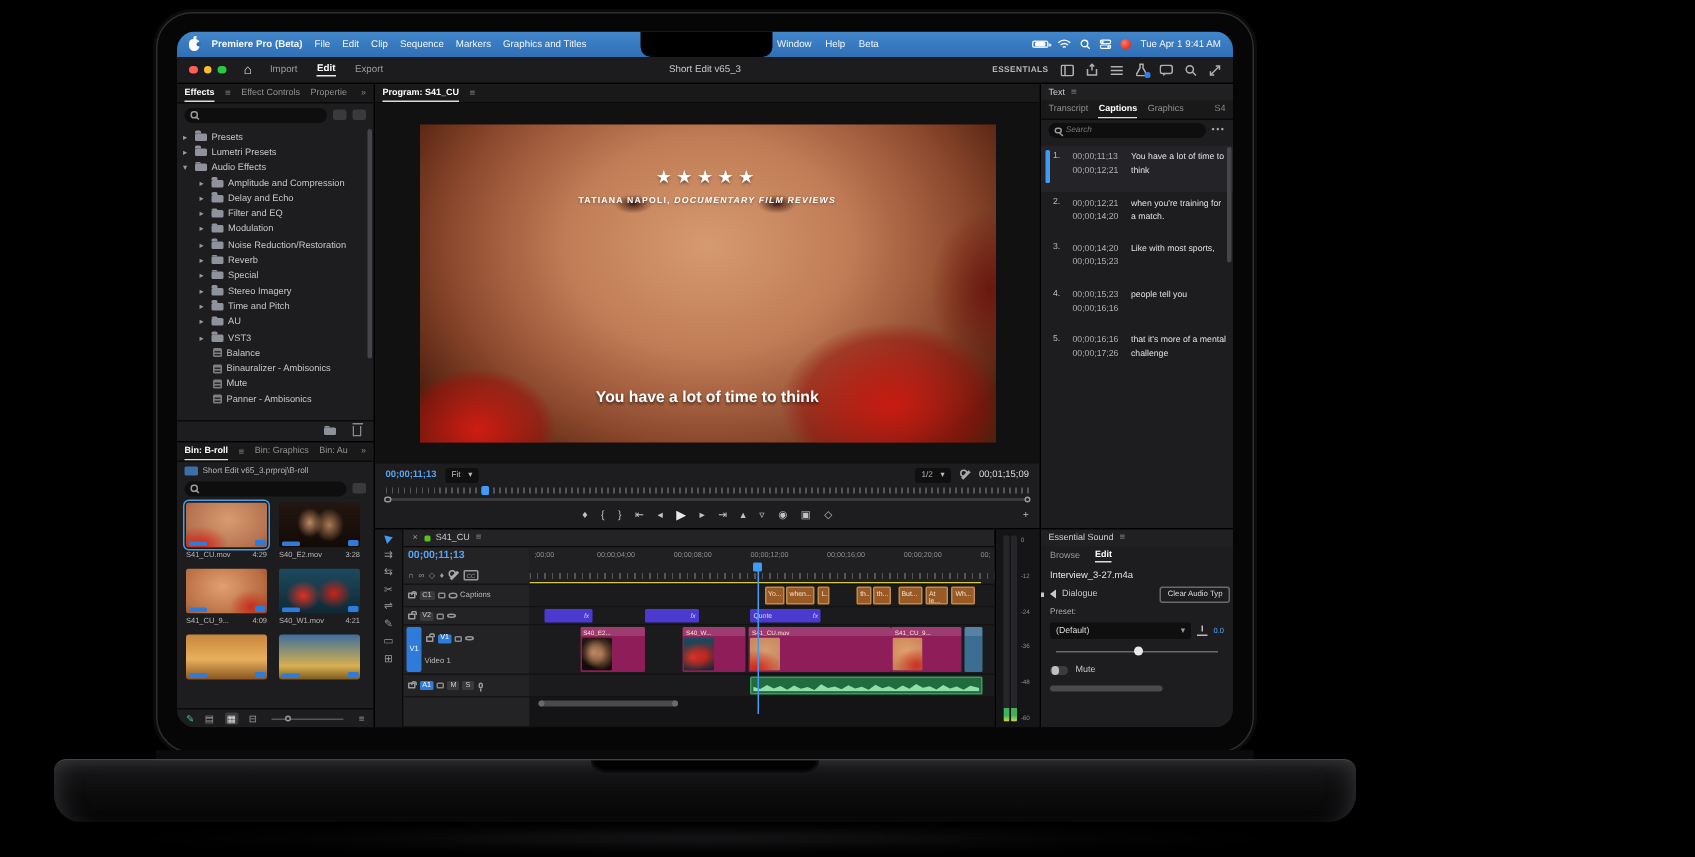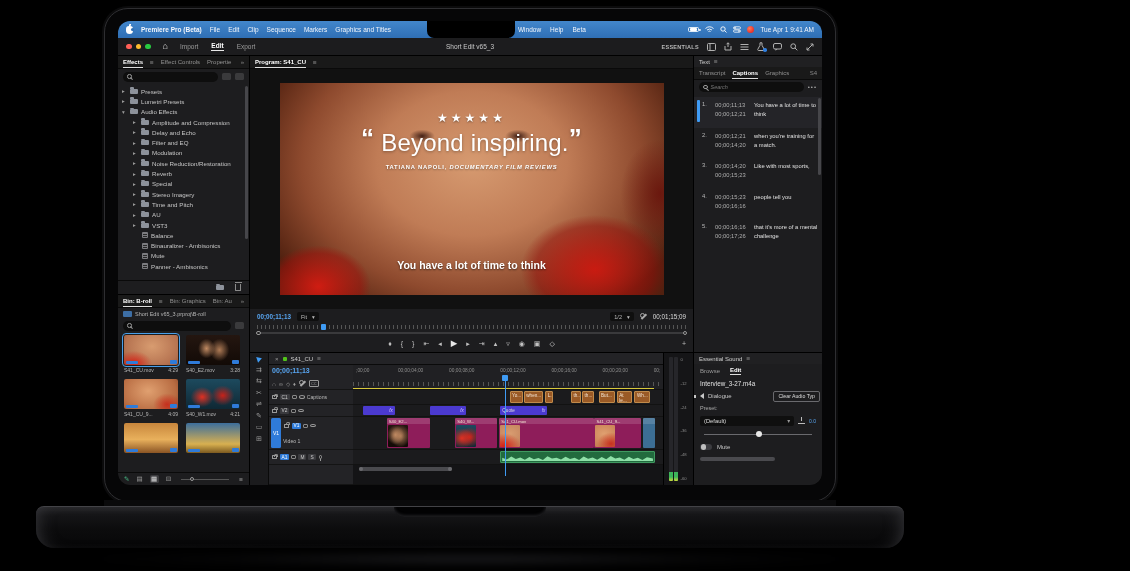--- a/index.html
+++ b/index.html
@@ -597,21 +597,20 @@
 
             <div class="panel" style="height:296px; flex:none;">
               <div class="tabbar">
                 <span class="ptab active">Program: S41_CU</span>
                 <span class="pmenu">≡</span>
               </div>
               <div class="pm-video-wrap">
                 <div class="pm-video">
                   <div class="pm-overlay">
                     <div class="stars">★★★★★</div>
-                    <div class="quote-line"><span class="quote-mark">“</span> <span>Beyond inspiring.</span><span class="quote-mark">”</span></div>
                     <div class="attrib"><span>TATIANA NAPOLI, </span><span class="src">DOCUMENTARY FILM REVIEWS</span></div>
                     <div class="pm-caption">You have a lot of time to think</div>
                   </div>
                 </div>
               </div>
               <div class="pm-ctrl">
                 <span class="tc-blue">00;00;11;13</span>
                 <span class="dd">
                     <span>Fit</span>
                     <span>▾</span>

